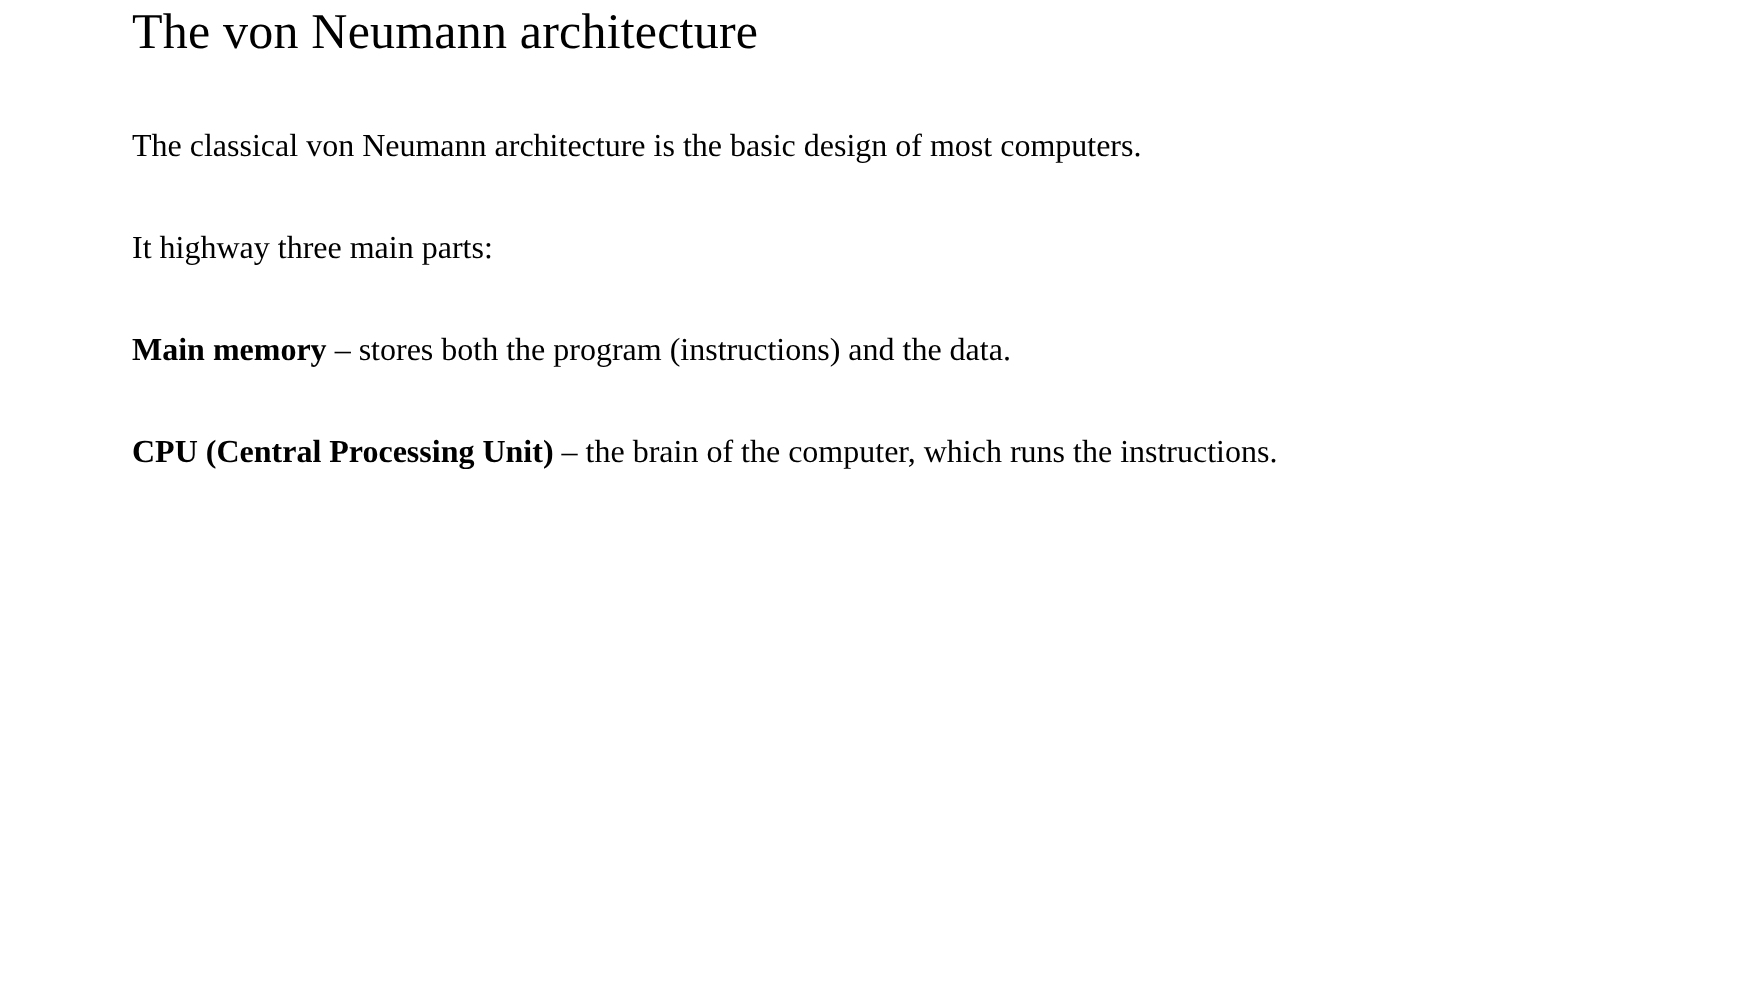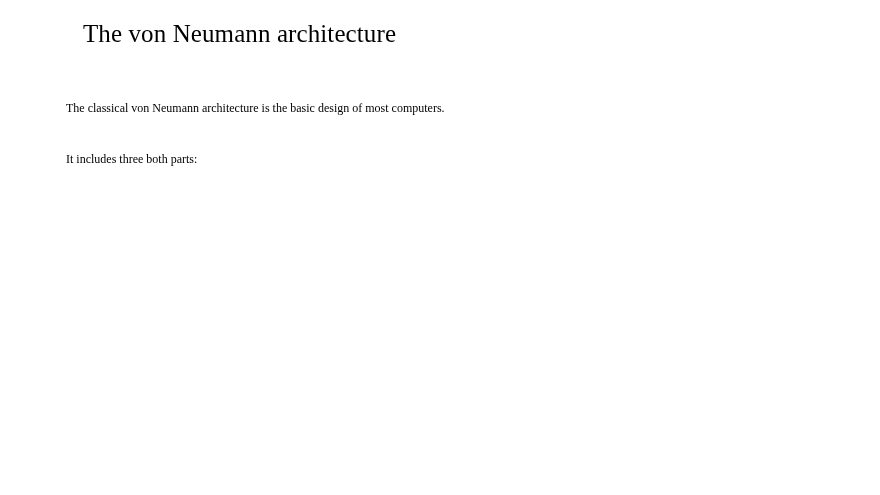--- a/index.html
+++ b/index.html
@@ -27,28 +27,28 @@
     position: absolute;
     left: 66px;
     top: 0px;
     width: 786px;
   }
 
   .doc-title {
     font-size: 25px;
     font-weight: 400;
     line-height: 34px;
-    margin: 17px;
+    margin: 0;
     padding: 0;
     letter-spacing: 0.1px;
     white-space: nowrap;
   }
 
   .para {
-    font-size: 12px;
+    font-size: 16px;
     line-height: 44px;
     margin: 0;
     padding: 0;
     text-align: justify;
     text-justify: inter-word;
     -webkit-hyphens: none;
     hyphens: none;
   }
 
   .para .lead {
@@ -70,28 +70,34 @@
 
     <div class="gap-title"></div>
 
     <p class="para para-block">
       <span class="body">The classical von Neumann architecture is the basic design of most computers.</span>
     </p>
 
     <div class="gap-para"></div>
 
     <p class="para para-block">
-      <span class="body">It includes three both parts:</span>
+      <span class="body">It highway three main parts:</span>
     </p>
 
     <div class="gap-para"></div>
 
+    <p class="para para-block">
+      <span class="lead">Main memory</span><span class="body"> – stores both the program (instructions) and the data.</span>
+    </p>
 
     <div class="gap-para"></div>
 
+    <p class="para para-block">
+      <span class="lead">CPU (Central Processing Unit)</span><span class="body"> – the brain of the computer, which runs the instructions.</span>
+    </p>
 
     <div class="gap-para"></div>
 
 
     <div class="gap-para"></div>
 
 
   </div>
 </div>
 

